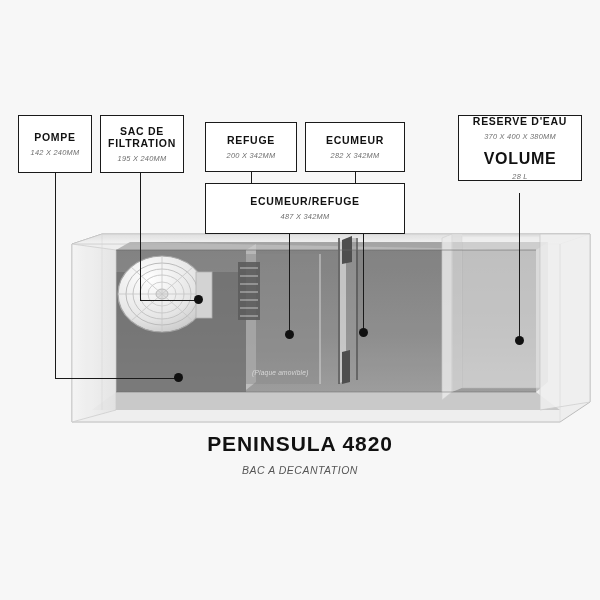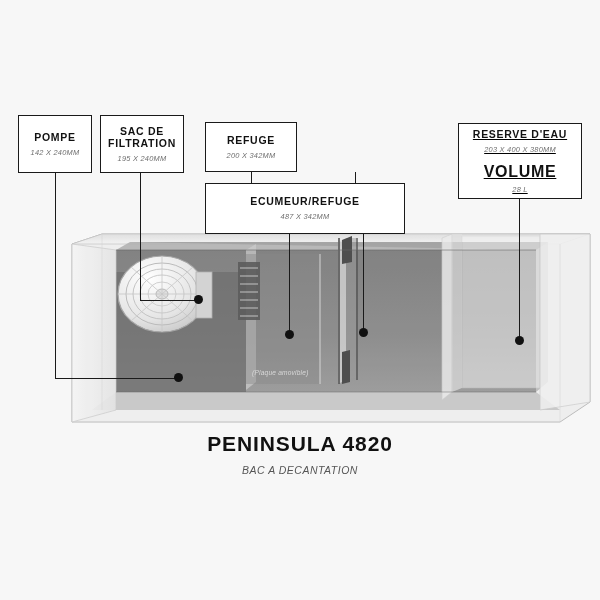--- a/index.html
+++ b/index.html
@@ -55,21 +55,21 @@
     letter-spacing: 0.7px;
     color: #111;
     margin-top: 9px;
   }
 
   #box-pompe      { left: 18px;  top: 115px; width: 74px;  height: 58px; }
   #box-sac        { left: 100px; top: 115px; width: 84px;  height: 58px; }
   #box-refuge     { left: 205px; top: 122px; width: 92px;  height: 50px; }
   #box-ecumeur    { left: 305px; top: 122px; width: 100px; height: 50px; }
   #box-ecuref     { left: 205px; top: 183px; width: 200px; height: 51px; }
-  #box-reserve    { left: 458px; top: 123px; width: 124px; height: 76px; text-decoration: underline; }
+  #box-reserve    { left: 458px; top: 115px; width: 124px; height: 66px; }
 
   
   .leader {
     position: absolute;
     background: #1a1a1a;
     z-index: 4;
   }
   .lv { width: 1px; }
   .lh { height: 1px; }
 
@@ -254,29 +254,33 @@
     <div class="title">SAC DE</div>
     <div class="title">FILTRATION</div>
     <div class="sub">195 X 240MM</div>
   </div>
 
   <div class="callout" id="box-refuge">
     <div class="title">REFUGE</div>
     <div class="sub">200 X 342MM</div>
   </div>
 
+  <div class="callout" id="box-ecumeur">
+    <div class="title">ECUMEUR</div>
+    <div class="sub">282 X 342MM</div>
+  </div>
 
   <div class="callout" id="box-ecuref">
     <div class="title">ECUMEUR/REFUGE</div>
     <div class="sub">487 X 342MM</div>
   </div>
 
   <div class="callout" id="box-reserve">
     <div class="title">RESERVE D'EAU</div>
-    <div class="sub">203 X 400 X 380MM</div>
+    <div class="sub">370 X 400 X 380MM</div>
     <div class="sub2">VOLUME</div>
     <div class="sub">28 L</div>
   </div>
 
   <div id="caption">
     <div class="main">PENINSULA 4820</div>
     <div class="second">BAC A DECANTATION</div>
   </div>
 
 </div>

